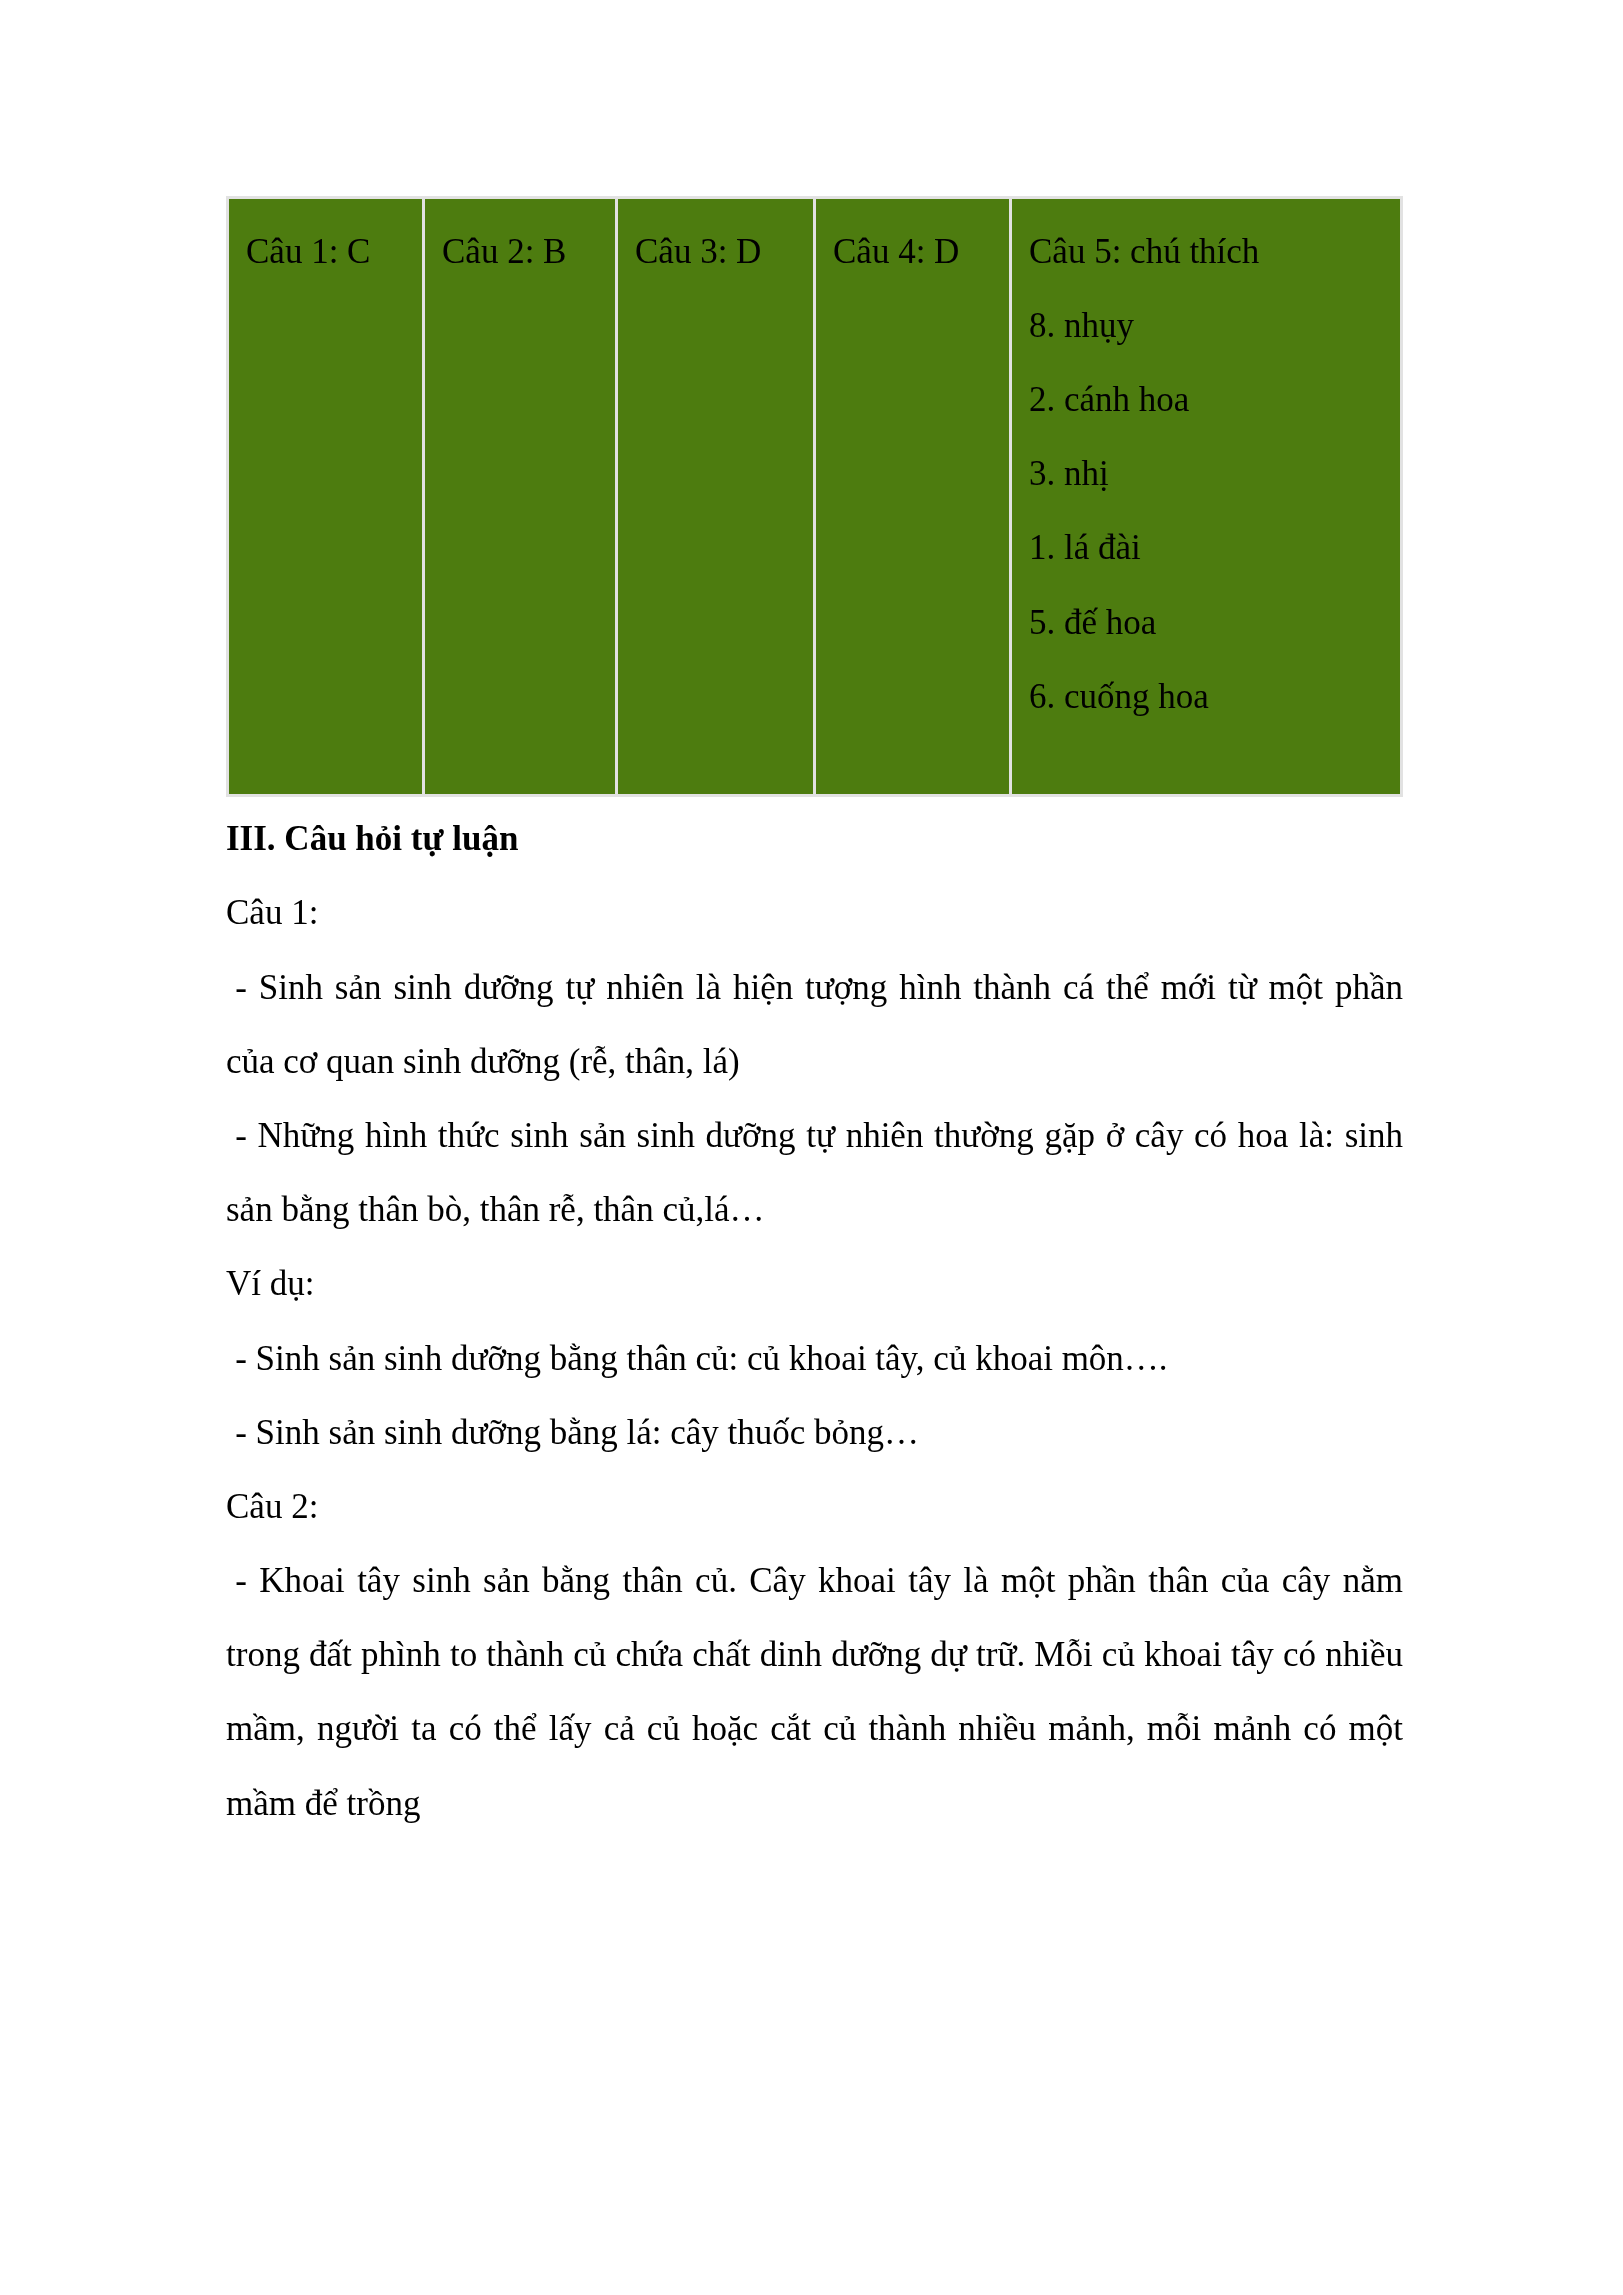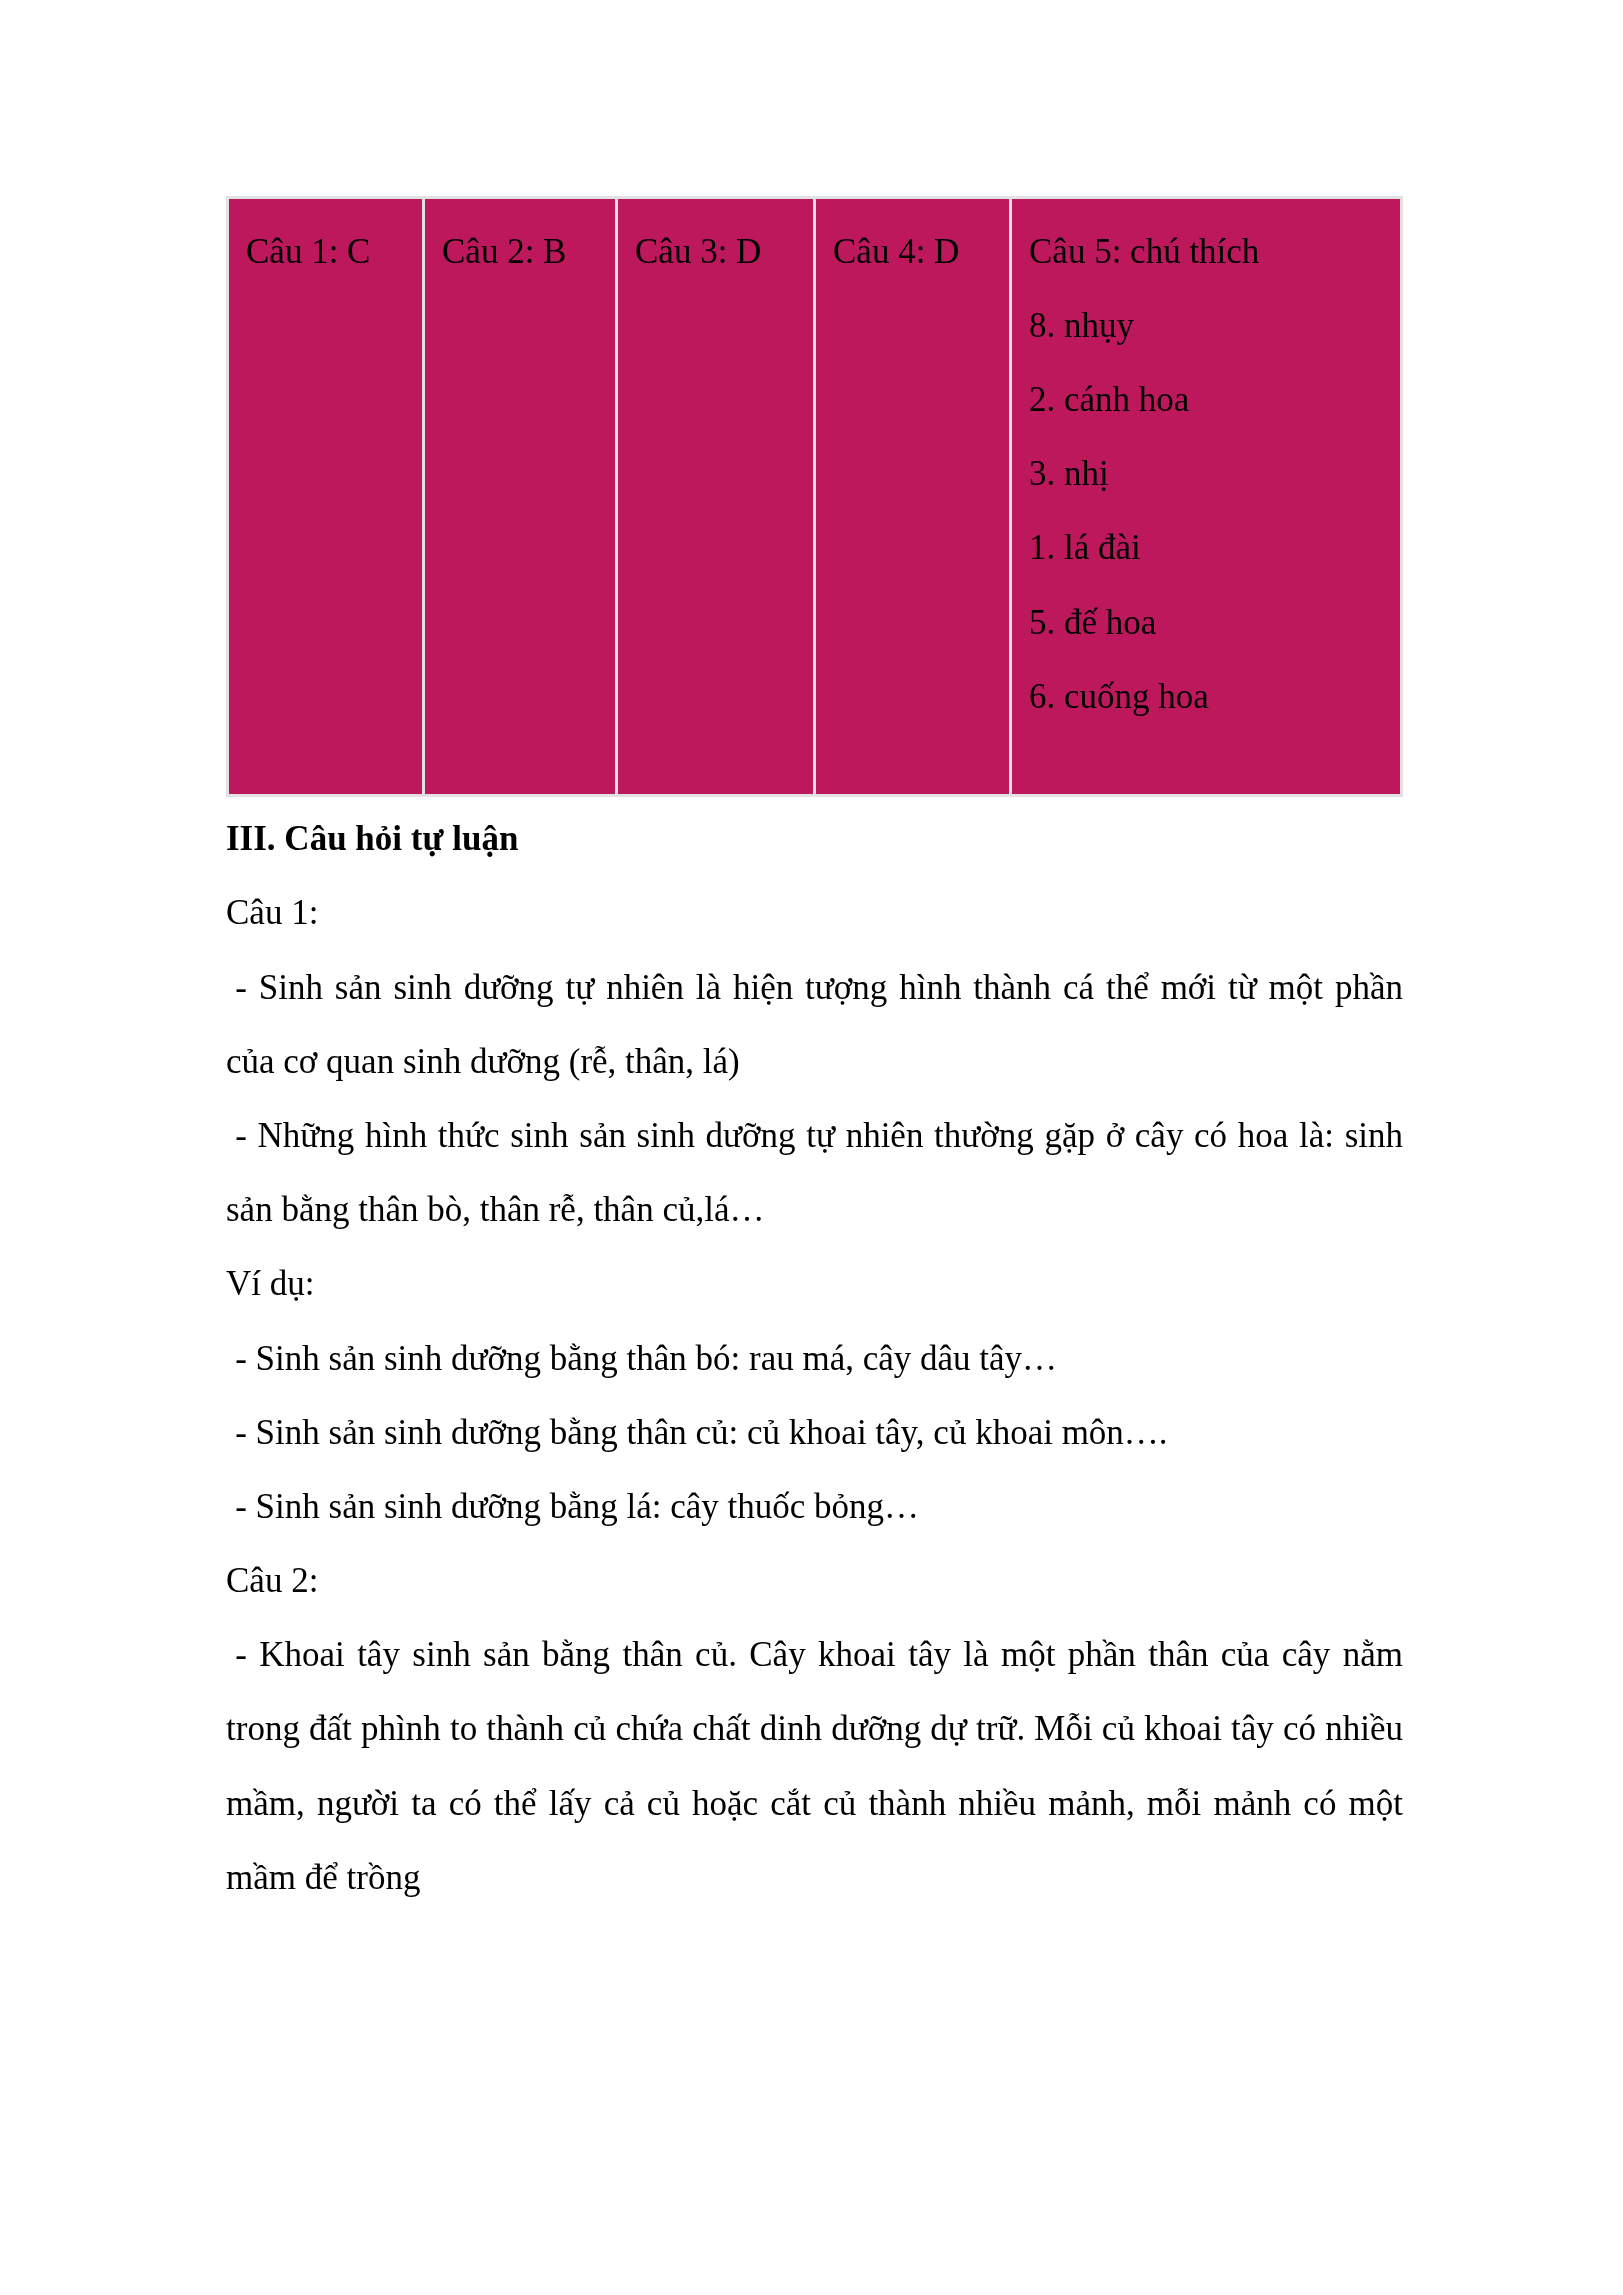--- a/index.html
+++ b/index.html
@@ -26,21 +26,21 @@
   table.answer-table {
     width: 100%;
     border-collapse: collapse;
     table-layout: fixed;
     border: 3.9px solid #e2e2e2;
   }
   table.answer-table td {
     border: 3.3px solid #e2e2e2;
     vertical-align: top;
     padding: 15.7px 14.4px 60px 17px;
-    background: #be185d;
+    background: #4d7c0f;
   }
   .ann-label, .ann-item { display: block; }
   .section-heading {
     font-weight: bold;
     margin: 5.2px 0 0 0;
   }
   .q-heading {
     font-weight: normal;
     margin: 0;
   }
@@ -94,21 +94,20 @@
   <div class="section-heading">III. Câu hỏi tự luận</div>
 
   <div class="q-heading">Câu 1:</div>
 
   <p class="para bullet">- Sinh sản sinh dưỡng tự nhiên là hiện tượng hình thành cá thể mới từ một phần của cơ quan sinh dưỡng (rễ, thân, lá)</p>
 
   <p class="para bullet">- Những hình thức sinh sản sinh dưỡng tự nhiên thường gặp ở cây có hoa là: sinh sản bằng thân bò, thân rễ, thân củ,lá…</p>
 
   <p class="para plain">Ví dụ:</p>
 
-  <p class="para bullet">- Sinh sản sinh dưỡng bằng thân bó: rau má, cây dâu tây…</p>
   <p class="para bullet">- Sinh sản sinh dưỡng bằng thân củ: củ khoai tây, củ khoai môn….</p>
   <p class="para bullet">- Sinh sản sinh dưỡng bằng lá: cây thuốc bỏng…</p>
 
   <div class="q-heading">Câu 2:</div>
 
   <p class="para bullet">- Khoai tây sinh sản bằng thân củ. Cây khoai tây là một phần thân của cây nằm trong đất phình to thành củ chứa chất dinh dưỡng dự trữ. Mỗi củ khoai tây có nhiều mầm, người ta có thể lấy cả củ hoặc cắt củ thành nhiều mảnh, mỗi mảnh có một mầm để trồng</p>
 
 </div>
 
 

